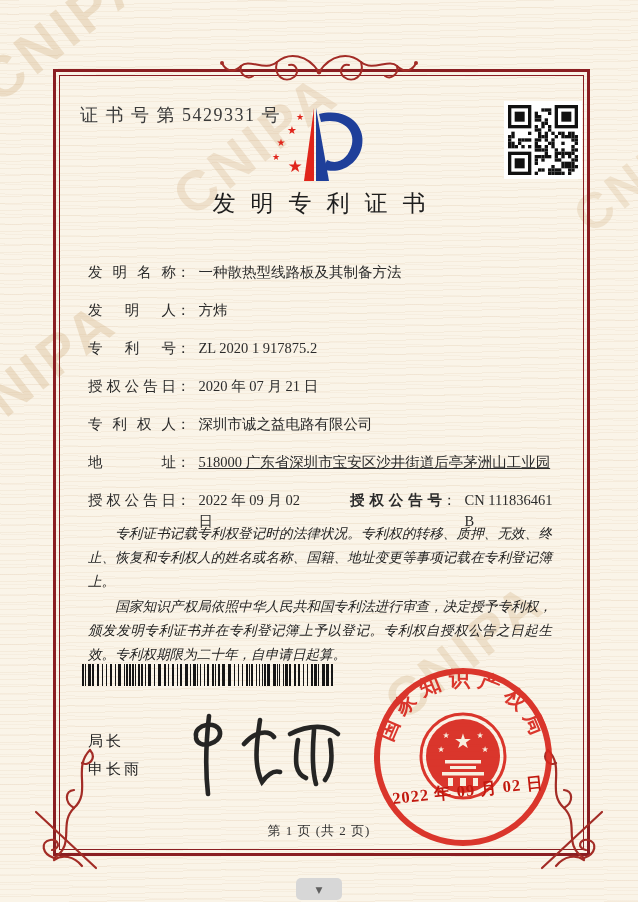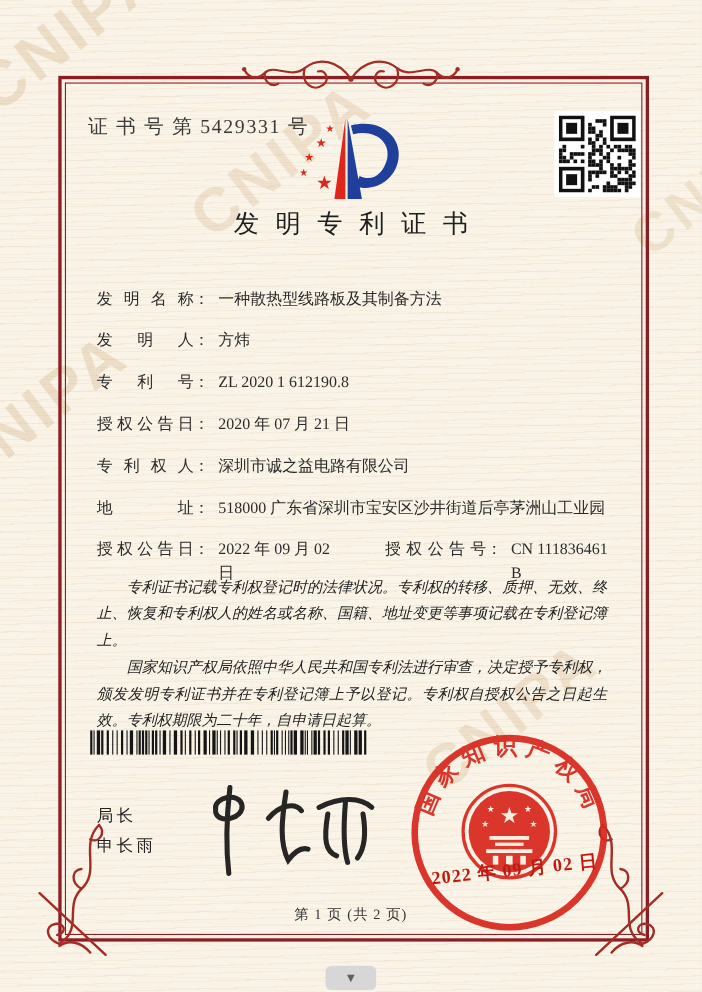--- a/index.html
+++ b/index.html
@@ -24,23 +24,23 @@
   .qr{position:absolute;left:4px;top:4px;width:70px;height:70px;}
   .title{
     position:absolute;left:0;right:0;top:188px;text-align:center;
     font-size:23px;font-weight:normal;letter-spacing:15px;text-indent:15px;color:#1e1e1e;
   }
   .fields{position:absolute;left:88px;top:262px;width:474px;}
   .frow{display:flex;align-items:flex-start;margin-bottom:17px;font-size:14.5px;line-height:1.45;}
   .flabel{display:inline-block;width:88px;text-align:justify;text-align-last:justify;color:#2b2b2b;flex:none;}
   .fcolon{flex:none;}
   .fvalue{margin-left:8px;}
-  .addr-line{display:block;max-width:352px;}
+  .addr-line{display:block;max-width:352px;text-decoration:underline;}
   .pair2{display:flex;margin-left:34px;}
-  .pair2 .flabel{width:92px;}
+  .pair2 .flabel{width:92px;font-weight:bold;}
   .paras{position:absolute;left:88px;top:522px;width:464px;font-size:13.6px;line-height:1.78;
     font-style:italic;color:#222;}
   .paras p{margin:0;text-indent:2em;text-align:justify;}
   .barcode{position:absolute;left:82px;top:664px;width:256px;height:22px;display:flex;align-items:stretch;}
   .barcode .bar{background:#151515;height:100%;}
   .barcode .gap{height:100%;}
   .director{position:absolute;left:88px;top:732px;font-size:15px;letter-spacing:3px;color:#222;}
   .director-name{position:absolute;left:88px;top:760px;font-size:15px;letter-spacing:3px;color:#222;}
   .signature{position:absolute;left:182px;top:710px;}
   .seal{position:absolute;left:368px;top:662px;opacity:0.93;}
@@ -274,21 +274,21 @@
       <span class="fvalue">一种散热型线路板及其制备方法</span>
     </div>
     <div class="frow">
       <span class="flabel">发明人</span>
         <span class="fcolon">：</span>
       <span class="fvalue">方炜</span>
     </div>
     <div class="frow">
       <span class="flabel">专利号</span>
         <span class="fcolon">：</span>
-      <span class="fvalue">ZL 2020 1 612190.8</span>
+      <span class="fvalue">ZL 2020 1 917875.2</span>
     </div>
     <div class="frow">
       <span class="flabel">授权公告日</span>
         <span class="fcolon">：</span>
       <span class="fvalue">2020 年 07 月 21 日</span>
     </div>
     <div class="frow">
       <span class="flabel">专利权人</span>
         <span class="fcolon">：</span>
       <span class="fvalue">深圳市诚之益电路有限公司</span>

